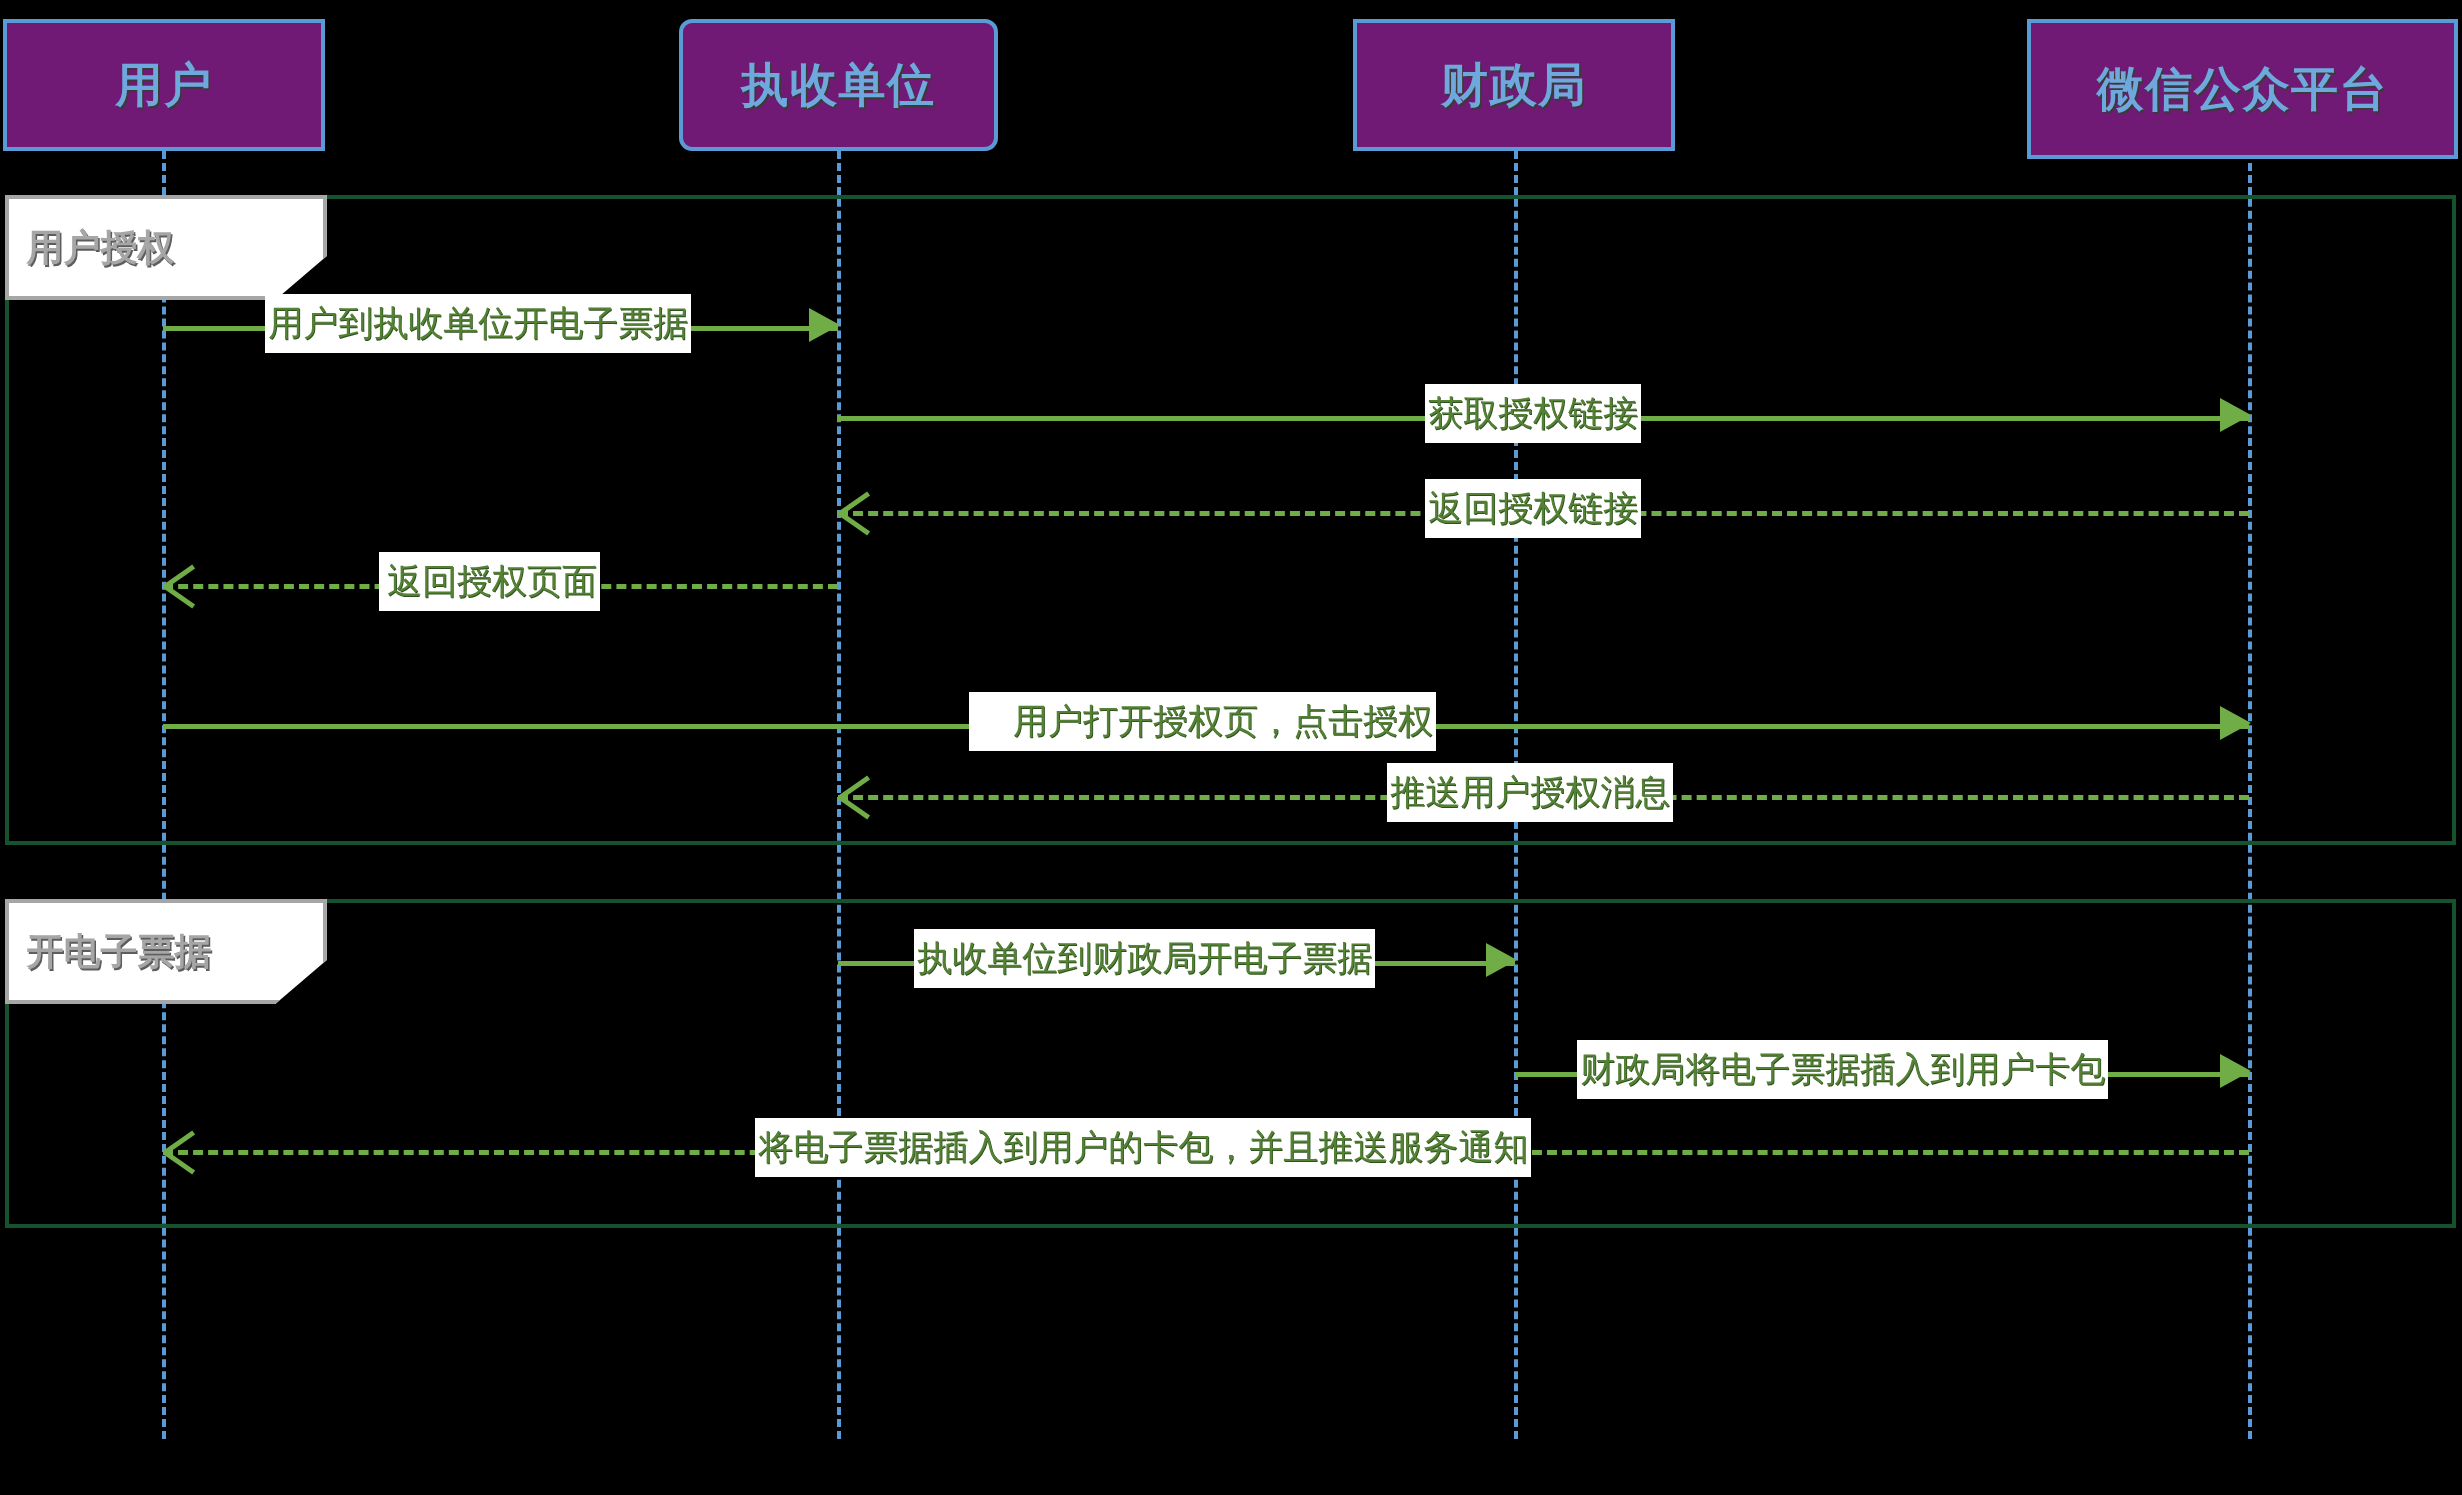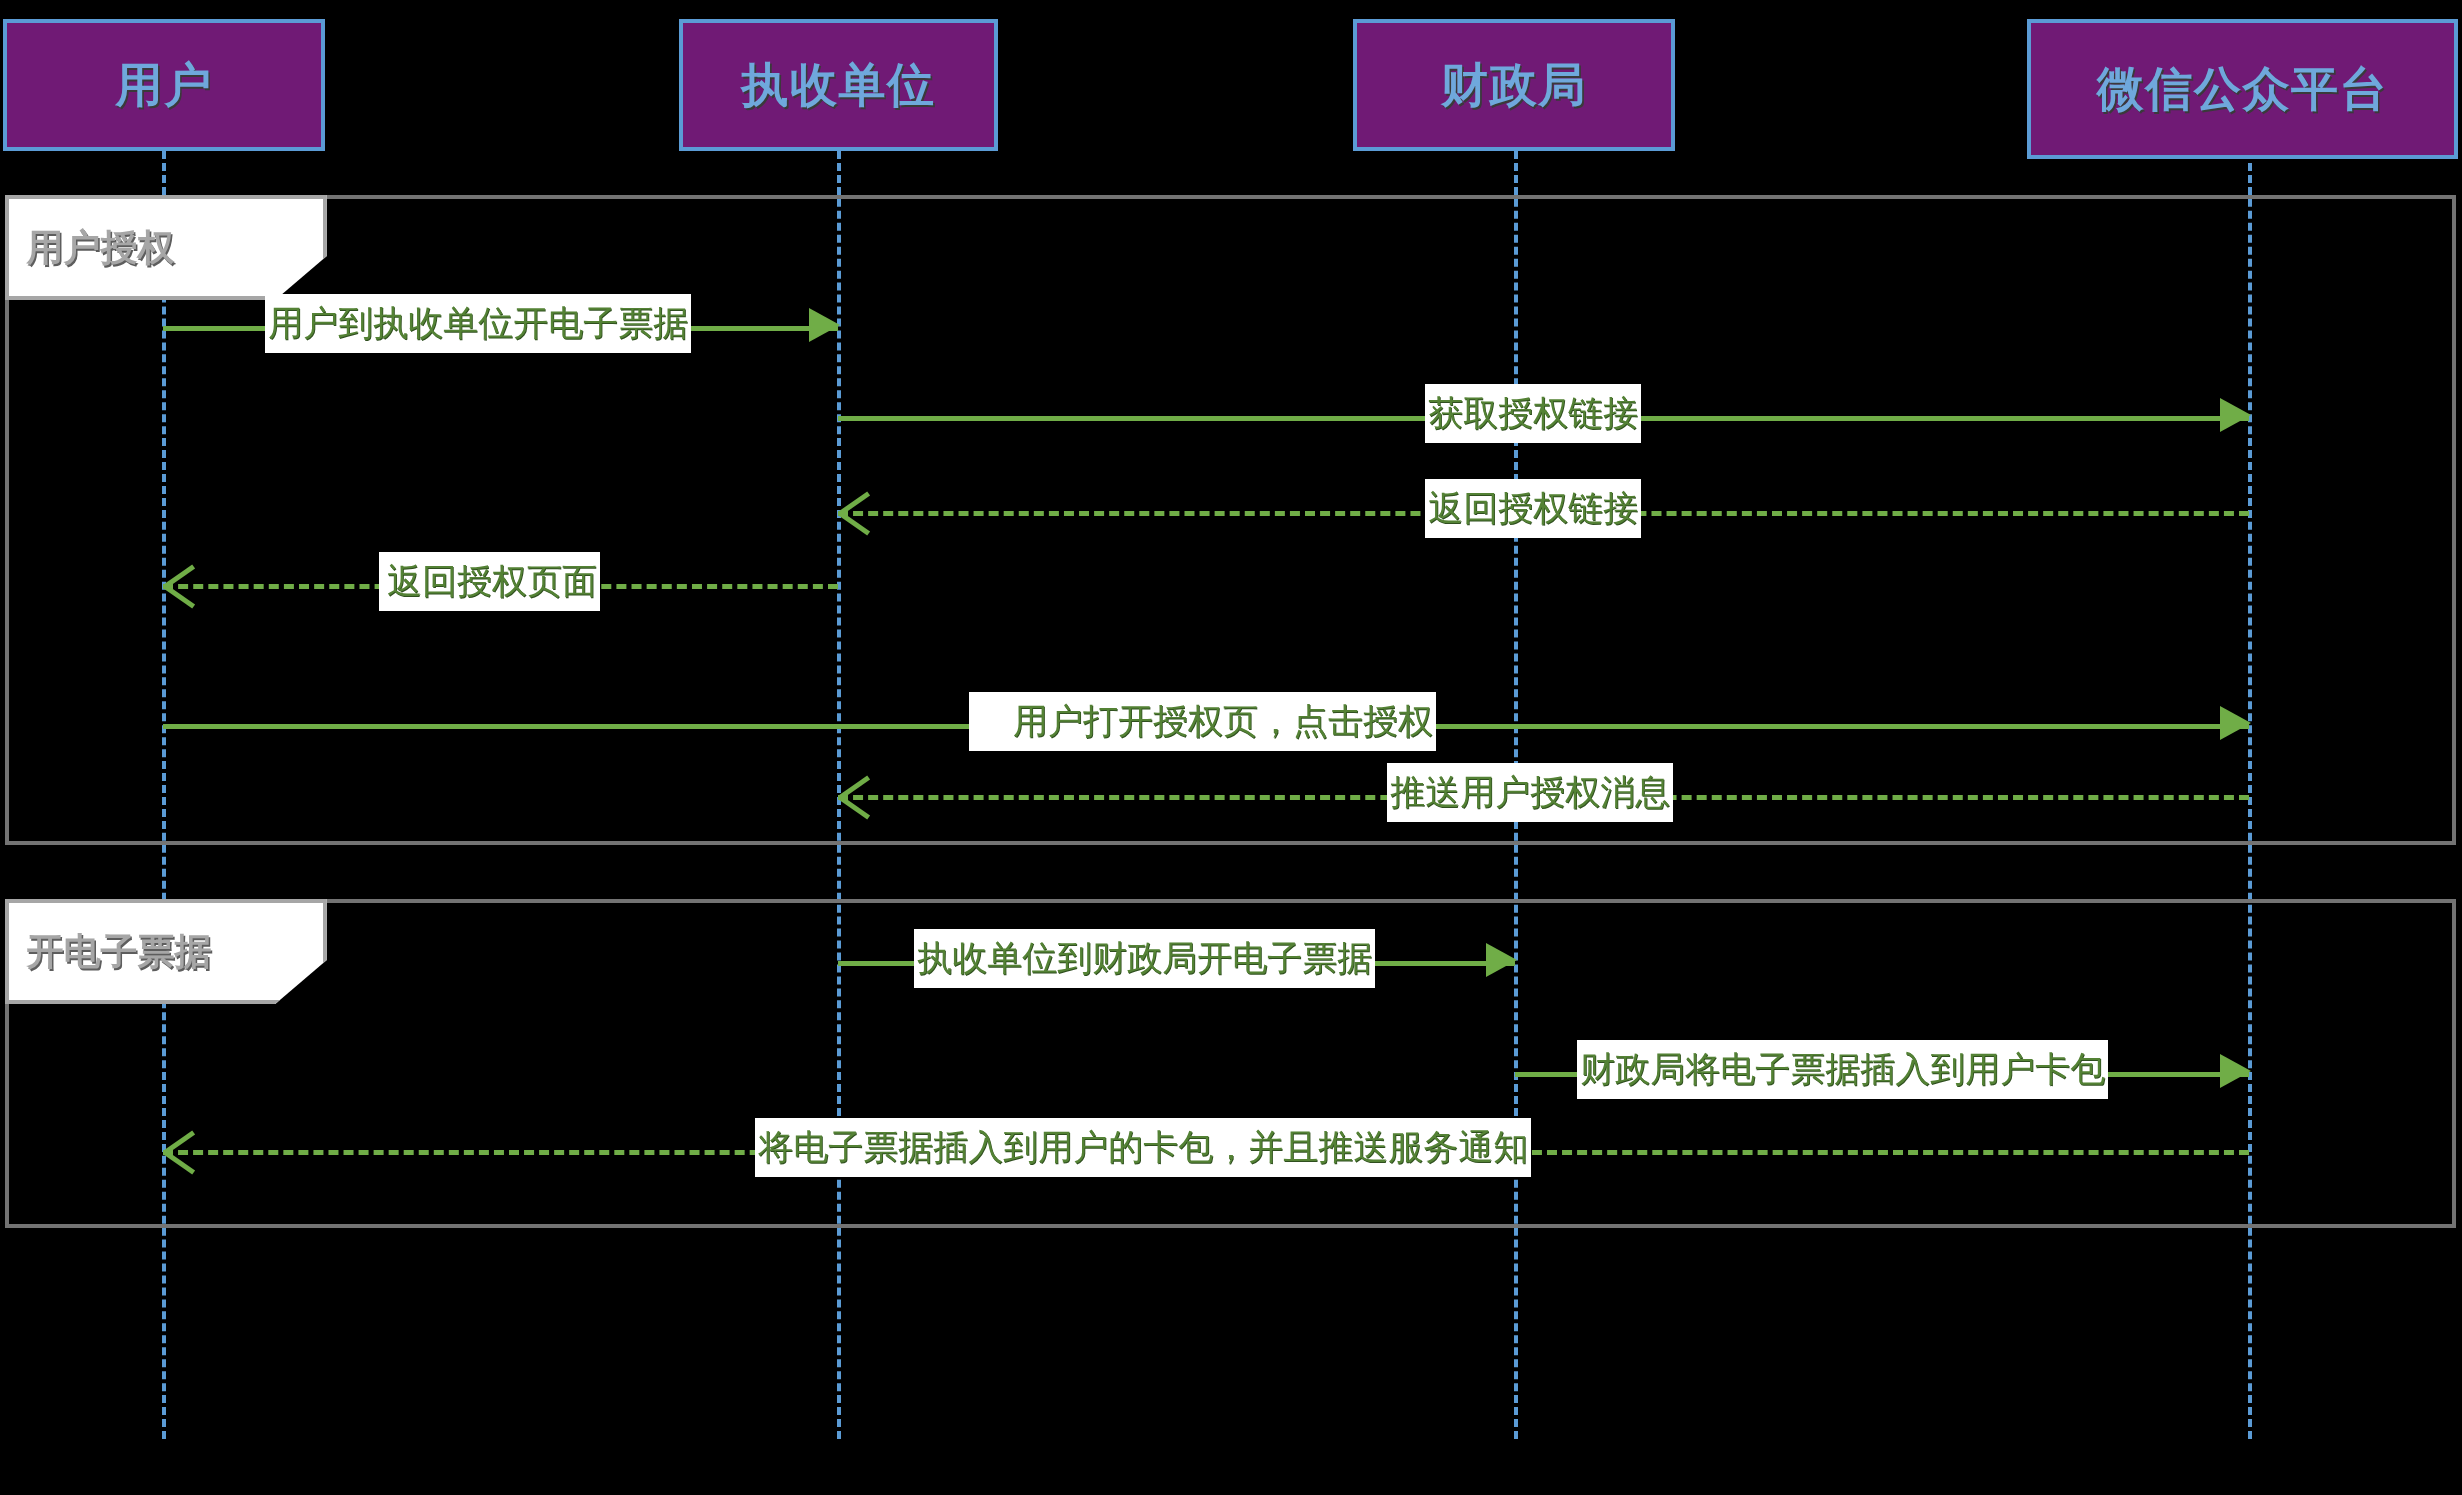--- a/index.html
+++ b/index.html
@@ -39,21 +39,21 @@
   .lifeline {
     position: absolute;
     width: 0;
     border-left: 4px dashed #5B9BD5;
   }
 
   
   .fragment {
     position: absolute;
     box-sizing: border-box;
-    border: 4px solid #737373;
+    border: 4px solid #14532d;
     background: transparent;
     text-align: right;
   }
   .frag-label {
     position: absolute;
     left: -4px;
     top: -4px;
     box-sizing: border-box;
     background: #FFFFFF;
     border: 4px solid #A6A6A6;
@@ -202,21 +202,21 @@
       <div class="msg dashed to-left" style="left: 163px; top: 1150px; width: 2086px;">
         <div class="line"></div>
         <div class="head"></div>
         <div class="mlabel" style="left: 592px;">将电子票据插入到用户的卡包，并且推送服务通知</div>
       </div>
     </div>
   <div id="participants">
       <div class="participant" style="left: 3.2px; top: 19.3px; width: 322px; height: 132px;">
         <span class="plabel">用户</span>
       </div>
-      <div class="participant" style="left: 679px; top: 19.3px; width: 319px; height: 132px;">
+      <div class="participant" style="left: 679px; top: 19.3px; width: 319px; height: 132px; border-radius: 13px;">
         <span class="plabel">执收单位</span>
       </div>
       <div class="participant" style="left: 1353px; top: 19.3px; width: 322px; height: 132px;">
         <span class="plabel">财政局</span>
       </div>
       <div class="participant" style="left: 2027px; top: 19.3px; width: 431px; height: 140px;">
         <span class="plabel">微信公众平台</span>
       </div>
     </div>
 </div>

